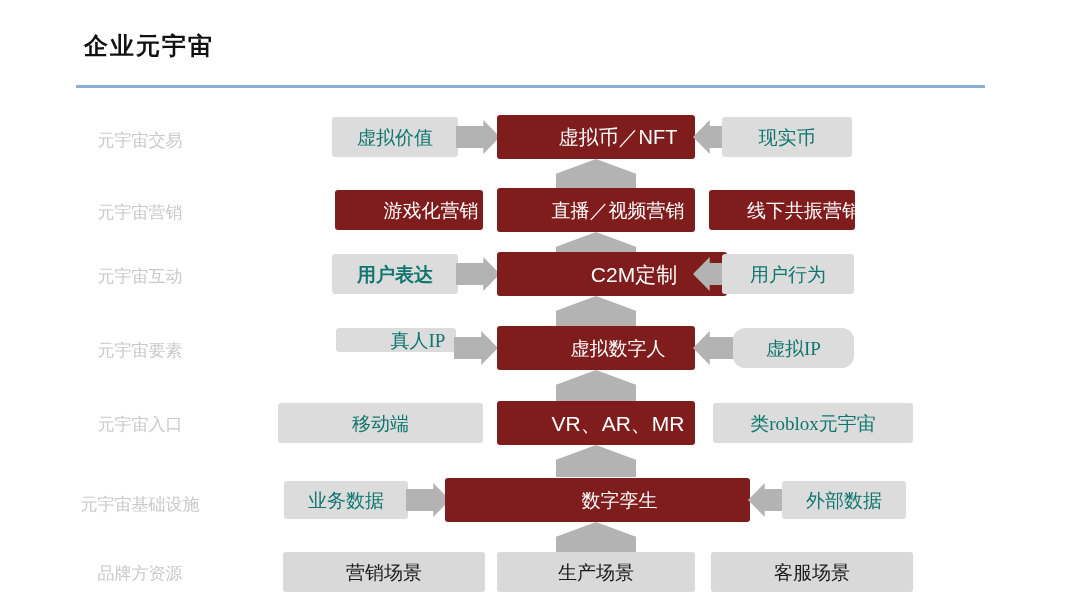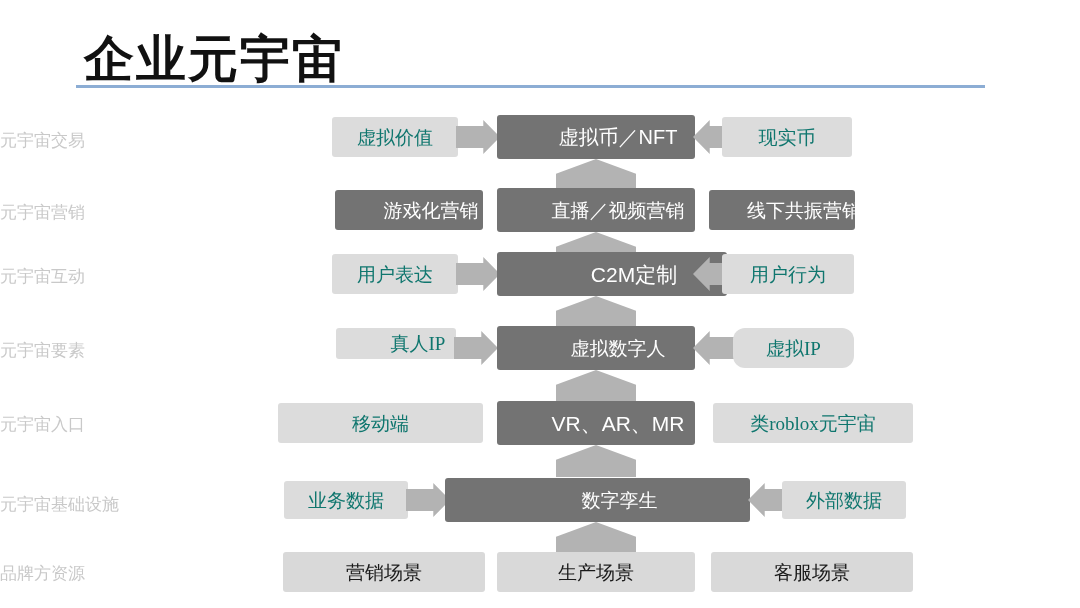--- a/index.html
+++ b/index.html
@@ -9,34 +9,35 @@
     font-family:"Liberation Serif","DejaVu Serif",serif;
     overflow:hidden;
     position:relative;
   }
   #slide{position:relative;width:1080px;height:608px;}
 
   
   .title{
     position:absolute;left:84px;top:34px;
     font-family:"Liberation Serif","DejaVu Serif",serif;
-    font-size:50px;font-weight:700;color:#111111;
+    font-size:24px;font-weight:700;color:#111111;
     letter-spacing:2px;line-height:1;
     white-space:nowrap;
   }
   .title-rule{
     position:absolute;left:76px;top:85px;
     width:909px;height:3px;
     background:#8cadd4;
   }
 
   
   .row{position:absolute;left:0;width:1080px;}
   .row-label{
     position:absolute;left:0;width:280px;
+    text-align:center;
     font-family:"Liberation Serif","DejaVu Serif",serif;
     font-size:17px;color:#c9c9c9;
     white-space:nowrap;
     line-height:1;
   }
 
   
   .box{
     position:absolute;
     display:flex;align-items:center;justify-content:center;
@@ -47,21 +48,21 @@
     box-sizing:border-box;
     line-height:1;
   }
   .box.gray{
     background:#dcdcdc;color:#0f766e;
   }
   .box.gray-dim{
     background:#d9d9d9;color:#1a1a1a;
   }
   .box.blue{
-    background:#737373;color:#ffffff;
+    background:#7f1d1d;color:#ffffff;
     font-family:"Liberation Sans","DejaVu Sans",sans-serif;
     font-size:19px;
     padding-left:44px;
   }
   .box.blue.serif-cn{
     font-family:"Liberation Serif","DejaVu Serif",serif;
   }
 
   
   .harrow{
@@ -103,31 +104,31 @@
   <div class="row">
     <div class="row-label" style="top:204px;">元宇宙营销</div>
     <div class="box blue serif-cn" style="left:335px;top:190px;width:148px;height:40px;">游戏化营销</div>
     <div class="box blue serif-cn" style="left:497px;top:188px;width:198px;height:44px;">直播／视频营销</div>
     <div class="box blue serif-cn" style="left:709px;top:190px;width:146px;height:40px;">线下共振营销</div>
     <div class="uparrow" style="left:556px;top:232px;width:80px;height:32px;"></div>
   </div>
 
   <div class="row">
     <div class="row-label" style="top:268px;">元宇宙互动</div>
-    <div class="box gray" style="left:332px;top:254px;width:126px;height:40px;">用户表达</div>
+    <div class="box gray" style="left:332px;top:254px;width:126px;height:40px;font-weight:bold;">用户表达</div>
     <div class="harrow right" style="left:456px;top:257px;width:44px;height:34px;"></div>
     <div class="box blue" style="left:497px;top:252px;width:230px;height:44px;font-size:21px;">C2M定制</div>
     <div class="harrow left" style="left:693px;top:257px;width:44px;height:34px;"></div>
     <div class="box gray" style="left:722px;top:254px;width:132px;height:40px;">用户行为</div>
     <div class="uparrow" style="left:556px;top:296px;width:80px;height:32px;"></div>
   </div>
 
   <div class="row">
     <div class="row-label" style="top:342px;">元宇宙要素</div>
-    <div class="box gray" style="left:336px;top:328px;width:120px;height:31px;padding-left:44px;">真人IP</div>
+    <div class="box gray" style="left:336px;top:328px;width:120px;height:24px;padding-left:44px;">真人IP</div>
     <div class="harrow right" style="left:454px;top:331px;width:44px;height:34px;"></div>
     <div class="box blue" style="left:497px;top:326px;width:198px;height:44px;">虚拟数字人</div>
     <div class="harrow left" style="left:693px;top:331px;width:44px;height:34px;"></div>
     <div class="box gray" style="left:733px;top:328px;width:121px;height:40px;border-radius:12px;">虚拟IP</div>
     <div class="uparrow" style="left:556px;top:370px;width:80px;height:32px;"></div>
   </div>
 
   <div class="row">
     <div class="row-label" style="top:416px;">元宇宙入口</div>
     <div class="box gray" style="left:278px;top:403px;width:205px;height:40px;">移动端</div>

